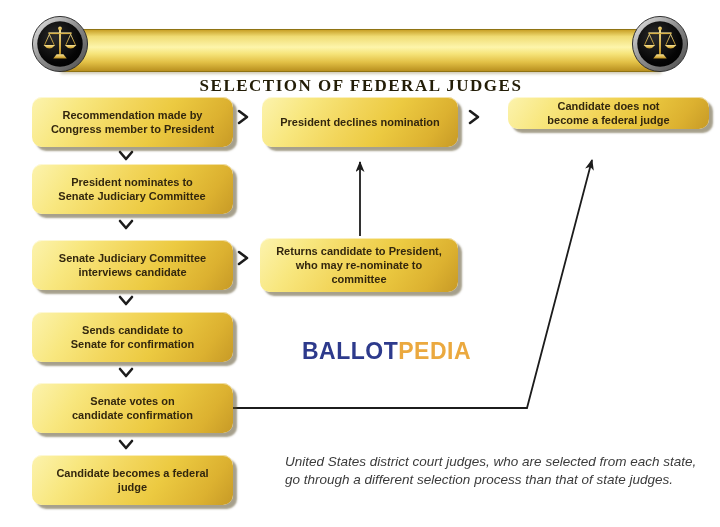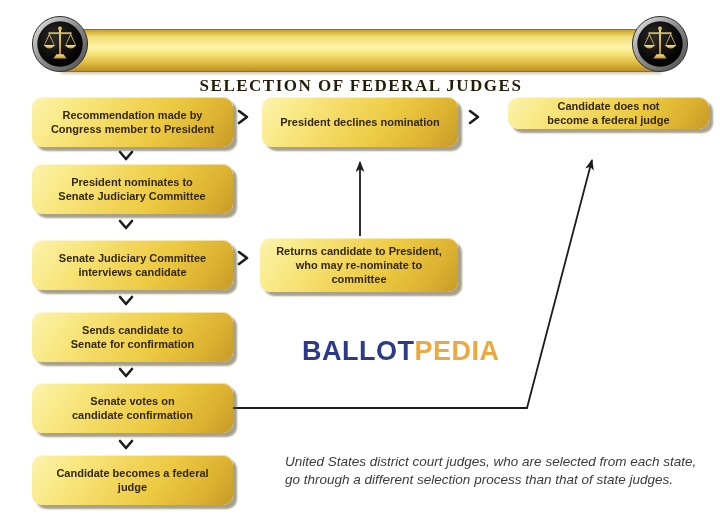--- a/index.html
+++ b/index.html
@@ -30,21 +30,21 @@
     box-shadow:4px 4px 2px rgba(92,82,46,0.55), inset 0 1px 0 rgba(255,255,255,0.55);
     display:flex;align-items:center;justify-content:center;text-align:center;
     font-weight:bold;font-size:11px;line-height:1.3;color:#33270e;
     white-space:pre-line;padding:4px 10px;z-index:3;
   }
   
   .wires{position:absolute;left:0;top:0;width:720px;height:527px;z-index:2;}
   
   .logo{
     position:absolute;left:302px;top:337px;z-index:3;
-    font-size:27px;font-weight:bold;letter-spacing:0.5px;line-height:28px;
+    font-size:23px;font-weight:bold;letter-spacing:0.5px;line-height:28px;
   }
   .logo .ballot{color:#2d3a8c;}
   .logo .pedia{color:#eba93f;}
   
   .footnote{
     position:absolute;left:285px;top:453px;width:430px;z-index:3;
     font-style:italic;font-weight:normal;font-size:13.5px;line-height:18px;
     color:#3b3b3b;white-space:pre-line;
   }
 </style>

